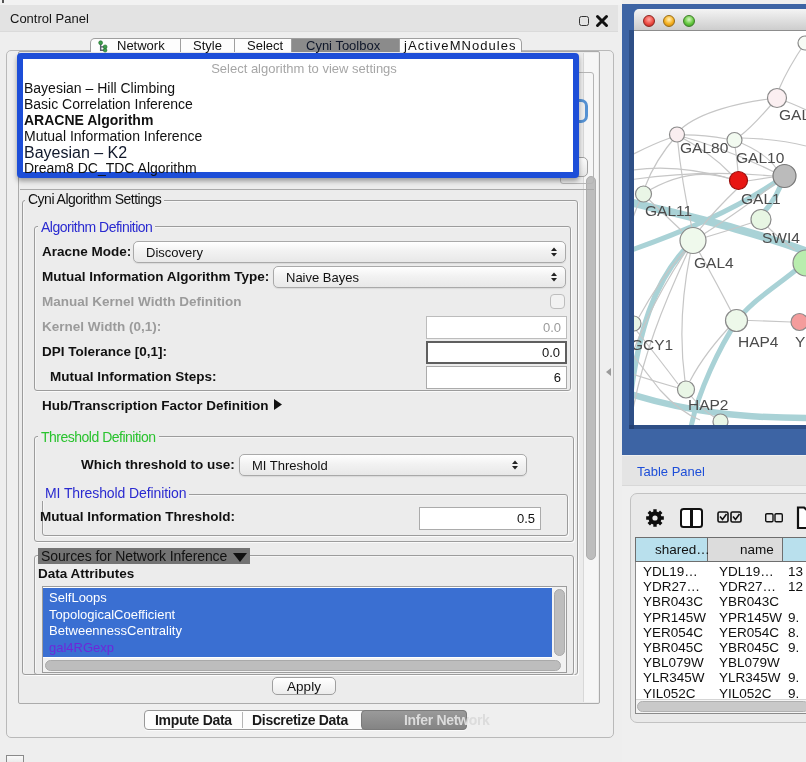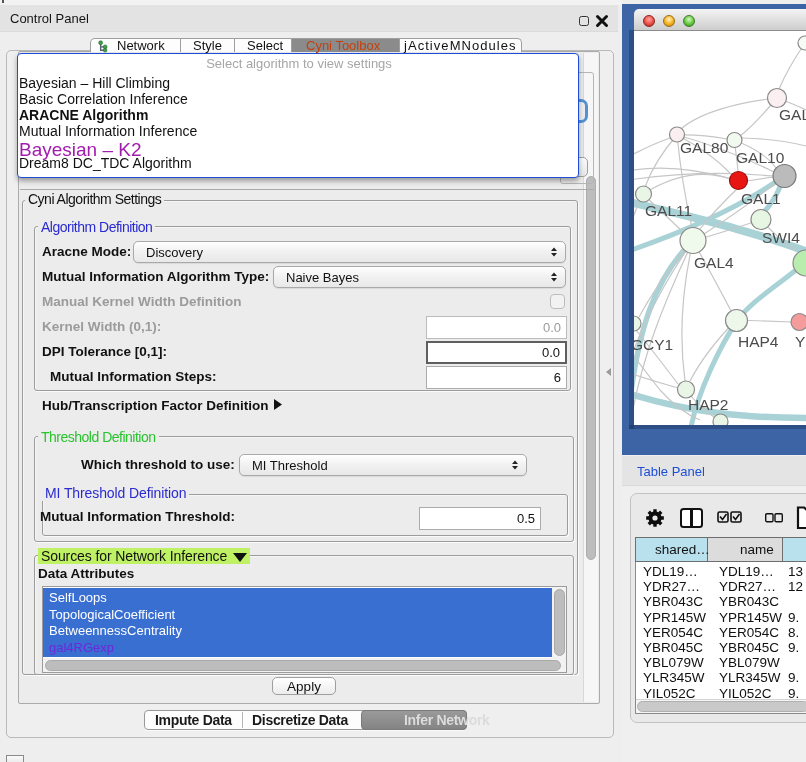--- a/index.html
+++ b/index.html
@@ -40,21 +40,21 @@
 
   <div id="tabs">
     <div class="tab" style="left:90px;width:91px;border-top-left-radius:5px;"></div>
     <div class="tab" style="left:181px;width:54px;border-left:none;"></div>
     <div class="tab" style="left:235px;width:57px;border-left:none;"></div>
     <div class="tab" style="left:292px;width:108px;border-left:none;background:#8b8b8b;color:#dedede;"></div>
     <div class="tab" style="left:400px;width:122px;border-left:none;border-top-right-radius:5px;"></div>
     <div class="abs" style="left:117px;top:38px;font-size:13px;color:#111;">Network</div>
     <div class="abs" style="left:193px;top:38px;font-size:13px;color:#111;">Style</div>
     <div class="abs" style="left:247px;top:38px;font-size:13px;color:#111;">Select</div>
-    <div class="abs" style="left:306px;top:38px;font-size:13px;color:#c2410c;">Cyni Toolbox</div>
+    <div class="abs" style="left:306px;top:38px;font-size:13px;color:#0f172a;">Cyni Toolbox</div>
     <div class="abs" style="left:404px;top:38px;font-size:13px;letter-spacing:1.05px;color:#111;">jActiveMNodules</div>
     <svg class="abs" style="left:98px;top:39.5px;" width="12" height="13" viewBox="0 0 16 16">
       <path d="M3.5 4 V13 H8" stroke="#5a5f6e" stroke-width="1.8" fill="none"></path>
       <path d="M3.5 8.5 H8" stroke="#5a5f6e" stroke-width="1.8" fill="none"></path>
       <circle cx="3.5" cy="3" r="2.6" fill="#3d9e4c" stroke="#1c6b2a" stroke-width="0.8"></circle>
       <circle cx="9.5" cy="8.5" r="2.6" fill="#3d9e4c" stroke="#1c6b2a" stroke-width="0.8"></circle>
       <circle cx="9.5" cy="13" r="2.4" fill="#3d9e4c" stroke="#1c6b2a" stroke-width="0.8"></circle>
     </svg>
   </div>
 
@@ -122,21 +122,21 @@
         </svg>
     </div>
 
     <div class="gbox" style="left:42px;top:493.5px;width:526px;height:42.5px;"></div>
     <div class="gtitle" style="left:42px;top:484.5px;background:#ececec;color:#2a2ad0;letter-spacing:-0.1px;">MI Threshold Definition</div>
 
     <div class="lbl" style="left:40px;top:508.5px;">Mutual Information Threshold:</div>
     <div class="tfield" style="left:419px;top:507px;width:122px;height:23px;line-height:21px;">0.5</div>
 
     <div class="gbox" style="left:34px;top:555px;width:540px;height:120px;"></div>
-    <div class="gtitle" style="left:38px;top:548px;background:#bef264;color:#111;letter-spacing:-0.1px;">Sources for Network Inference <span style="display:inline-block;width:0;height:0;border-left:7px solid transparent;border-right:7px solid transparent;border-top:9px solid #111;vertical-align:middle;margin-left:2px;"></span></div>
+    <div class="gtitle" style="left:38px;top:548px;background:#737373;color:#111;letter-spacing:-0.1px;">Sources for Network Inference <span style="display:inline-block;width:0;height:0;border-left:7px solid transparent;border-right:7px solid transparent;border-top:9px solid #111;vertical-align:middle;margin-left:2px;"></span></div>
 
     <div class="lbl" style="left:38px;top:566px;">Data Attributes</div>
 
     <div class="abs" style="left:42px;top:586px;width:525px;height:87px;background:#ffffff;border:1px solid #9c9c9c;overflow:hidden;">
       <div class="abs" style="left:0;top:1px;width:509px;height:69px;background:#3a6fd2;"></div>
       <div class="abs" style="left:6px;top:3px;font-size:13px;color:#fff;">SelfLoops</div>
       <div class="abs" style="left:6px;top:19.5px;font-size:13px;color:#fff;">TopologicalCoefficient</div>
       <div class="abs" style="left:6px;top:36px;font-size:13px;color:#fff;">BetweennessCentrality</div>
       <div class="abs" style="left:6px;top:52.5px;font-size:13px;color:#6d28d9;">gal4RGexp</div>
 
@@ -154,27 +154,27 @@
     <div class="abs" style="left:361px;top:710px;width:106px;height:20px;background:linear-gradient(#9a9a9a,#848484);border:1px solid #7a7a7a;border-radius:4px;"></div>
     <div class="abs" style="left:155px;top:712px;font-size:14px;letter-spacing:-0.3px;font-weight:bold;color:#1a1a1a;">Impute Data</div>
     <div class="abs" style="left:252px;top:712px;font-size:14px;letter-spacing:-0.3px;font-weight:bold;color:#1a1a1a;">Discretize Data</div>
     <div class="abs" style="left:372px;top:712px;font-size:14px;letter-spacing:-0.3px;font-weight:bold;color:#dcdcdc;margin-left:32px;">Infer Network</div>
 
     <div class="abs" style="left:6px;top:755px;width:18px;height:14px;background:linear-gradient(#fafafa,#dddddd);border:1px solid #8a8a8a;"></div>
 
     <div class="abs" style="left:606px;top:368px;width:0;height:0;border-top:4px solid transparent;border-bottom:4px solid transparent;border-right:5px solid #9a9a9a;"></div>
   </div>
 
-  <div class="abs" style="left:17px;top:53px;width:562px;height:125px;background:#ffffff;border:1px solid #1d4ed8;border-radius:4px;box-shadow:0 3px 5px rgba(0,0,0,0.35);z-index:40;">
+  <div class="abs" style="left:17px;top:53px;width:562px;height:125px;background:#ffffff;border:6px solid #1d4ed8;border-radius:4px;box-shadow:0 3px 5px rgba(0,0,0,0.35);z-index:40;">
     <div class="abs" style="left:0;top:2px;width:562px;text-align:center;font-size:13px;color:#a6a6a6;">Select algorithm to view settings</div>
     <div class="abs" style="left:1px;top:20.5px;font-size:14px;color:#111;">Bayesian – Hill Climbing</div>
     <div class="abs" style="left:1px;top:36.5px;font-size:14px;color:#111;">Basic Correlation Inference</div>
     <div class="abs" style="left:1px;top:52.5px;font-size:14px;color:#111;font-weight:bold;">ARACNE Algorithm</div>
     <div class="abs" style="left:1px;top:68.5px;font-size:14px;color:#111;">Mutual Information Inference</div>
-    <div class="abs" style="left:1px;top:84.5px;font-size:19px;color:#a21caf;">Bayesian – K2</div>
+    <div class="abs" style="left:1px;top:84.5px;font-size:16px;color:#0f172a;">Bayesian – K2</div>
     <div class="abs" style="left:1px;top:100.5px;font-size:14px;color:#111;">Dream8 DC_TDC Algorithm</div>
   </div>
 </div>
 
 <div class="abs" id="rightpane" style="left:622px;top:0;width:184px;height:762px;background:#eeeeee;">
   <div class="abs" style="left:0;top:4px;width:184px;height:451px;background:#3d64a4;"></div>
 
   <div class="abs" style="left:7px;top:30px;width:5px;height:399px;background:rgba(20,40,80,0.35);"></div>
 
   <div class="abs" style="left:12px;top:9px;width:172px;height:22px;background:linear-gradient(#f4f4f4,#cdcdcd);border-top-left-radius:5px;border-bottom:1px solid #8d8d8d;"></div>

